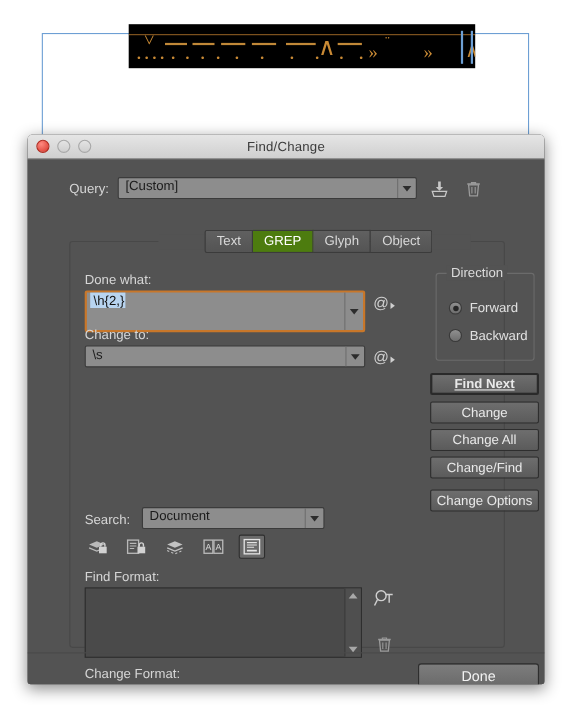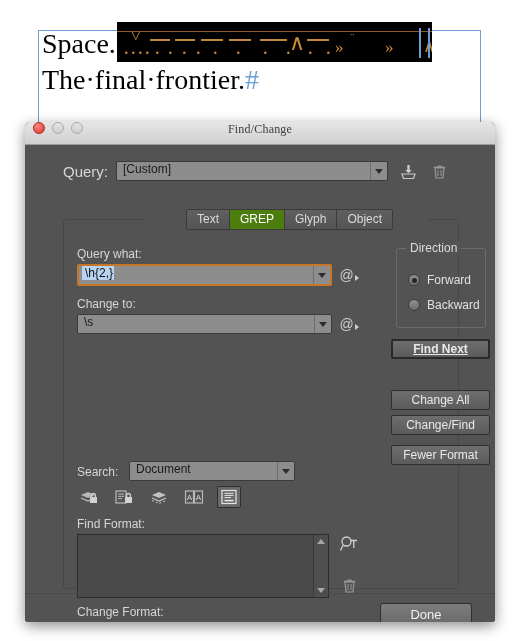--- a/index.html
+++ b/index.html
@@ -73,37 +73,37 @@
     background: #535353;
     box-shadow: 0 4px 14px rgba(0,0,0,.45);
     border-radius: 5px 5px 3px 3px;
     overflow: hidden;
   }
   .titlebar {
     position: relative;
     height: 22px;
     background: linear-gradient(#e6e6e6, #cfcfcf);
     border-bottom: 1px solid #9b9b9b;
-    display: flex;  font-family: Liberation Serif, serif;
+    display: flex; align-items: center;
   }
   .lights { display: flex; gap: 7px; margin-left: 8px; }
   .light { width: 12px; height: 12px; border-radius: 50%; box-sizing: border-box; }
   .light.close { background: radial-gradient(circle at 35% 30%, #ff8a80, #d6352a); border: 1px solid #b02b20; }
   .light.min { background: linear-gradient(#e4e4e4,#cfcfcf); border: 1px solid #a8a8a8; }
   .light.max { background: linear-gradient(#e4e4e4,#cfcfcf); border: 1px solid #a8a8a8; }
   .title-text {
     position: absolute; left: 0; right: 0; text-align: center;
     font-size: 12px; color: #3c3c3c; letter-spacing: .2px;
   }
 
   .body { position: relative; padding: 0; height: 478px; background: #535353; }
 
   
   .query-row { position: absolute; left: 38px; top: 16px; display: flex; align-items: center; }
-  .label { font-size: 15px; color: #d6d6d6; }
+  .label { font-size: 12px; color: #d6d6d6; }
   .query-label { margin-right: 8px; }
   .combo {
     position: relative;
     background: #8d8d8d;
     border: 1px solid #3b3b3b;
     border-radius: 2px;
     height: 20px;
     display: flex; align-items: flex-start;
     box-sizing: border-box;
   }
@@ -138,21 +138,21 @@
     border: 1px solid #484848;
     border-radius: 3px;
   }
   .group-mask-l { position: absolute; left: 119px; top: 68px; width: 46px; height: 14px; background: #535353; }
   .group-mask-r { position: absolute; left: 357px; top: 68px; width: 46px; height: 14px; background: #535353; }
 
   
   .fld-label { position: absolute; font-size: 12px; color: #d6d6d6; }
   .find-what-label { left: 52px; top: 102px; }
   .find-what-combo {
-    position: absolute; left: 52px; top: 119px; width: 255px; height: 22px;
+    position: absolute; left: 52px; top: 119px; width: 255px; height: 38px;
     border: 2px solid #c8772a; background: #8d8d8d;
   }
   .find-what-combo .val {
     font-family: "Liberation Sans", sans-serif;
     background: #b8d4f0; color: #111; padding: 0 1px 0 3px; margin-left: 3px;
   }
   .change-to-label { left: 52px; top: 152px; }
   .change-to-combo { position: absolute; left: 52px; top: 169px; width: 255px; }
   .at-btn { position: absolute; width: 22px; height: 20px; display: flex; align-items: center; justify-content: center; color: #c9c9c9; }
   .at-1 { left: 313px; top: 120px; }
@@ -222,44 +222,36 @@
   .btn.primary { background: linear-gradient(#6e6e6e,#5b5b5b); border: 2px solid #2a2a2a; font-weight: bold; text-decoration: underline; }
   .b-findnext { top: 194px; }
   .b-change   { top: 220px; }
   .b-changeall{ top: 245px; }
   .b-changefind{ top: 270px; }
   .b-fewer    { top: 300px; }
 
   
   .footer-sep { position: absolute; left: 0; right: 0; top: 448px; height: 1px; background: #4a4a4a; }
   .done-btn {
-    position: absolute; left: 355px; top: 458px; width: 92px; height: 22px;
+    position: absolute; left: 355px; top: 458px; width: 110px; height: 22px;
     background: linear-gradient(#7d7d7d,#6a6a6a);
     border: 1px solid #2e2e2e; border-radius: 3px;
     color: #f2f2f2; font-size: 13px;
     display: flex; align-items: center; justify-content: center;
     box-sizing: border-box;
   }
   svg { display: block; }
 </style>
 </head>
 <body>
 
 <div id="root">
 
   <div class="doc-frame"></div>
 
-  <div class="doc-text">
-    <div class="doc-line">
-      <span>Space.</span>
-    </div>
-    <div class="doc-line">
-      <span>The·final·frontier.</span><span class="hidden-char">#</span>
-    </div>
-  </div>
 
   <div class="selection-run">
     <div class="sel-rule"></div>
     <div class="sel-glyphs">
       <span class="g caret" style="left:14px; top:5px;">˅</span>
       <span class="g dash" style="left:33px; top:17px; width:20px;"></span>
       <span class="g dash" style="left:58px; top:17px; width:20px;"></span>
       <span class="g dash" style="left:84px; top:17px; width:22px;"></span>
       <span class="g dash" style="left:112px; top:17px; width:22px;"></span>
       <span class="g dash" style="left:143px; top:17px; width:27px;"></span>
@@ -331,21 +323,21 @@
       <div class="group-mask-l"></div>
       <div class="group-mask-r"></div>
 
       <div class="tabs">
         <div class="tab">Text</div>
         <div class="tab active">GREP</div>
         <div class="tab">Glyph</div>
         <div class="tab">Object</div>
       </div>
 
-      <div class="fld-label find-what-label">Query what:</div>
+      <div class="fld-label find-what-label">Done what:</div>
       <div class="combo find-what-combo">
         <span class="val">\h{2,}</span>
         <div class="arrowbox">
             <div class="arrow-dn"></div>
           </div>
       </div>
       <div class="at-btn at-1">
         <span class="at-glyph">@</span>
         <span class="at-tri"></span>
       </div>
@@ -446,22 +438,23 @@
             <span class="dot"></span>
           </span>
         <span>Forward</span>
       </div>
       <div class="radio-row radio-bwd">
         <span class="radio"></span>
         <span>Backward</span>
       </div>
 
       <div class="btn primary b-findnext">Find Next</div>
+      <div class="btn b-change">Change</div>
       <div class="btn b-changeall">Change All</div>
       <div class="btn b-changefind">Change/Find</div>
-      <div class="btn b-fewer">Fewer Format</div>
+      <div class="btn b-fewer">Change Options</div>
 
       <div class="footer-sep"></div>
       <div class="done-btn">Done</div>
 
     </div>
   </div>
 </div>
 
 </body></html>

